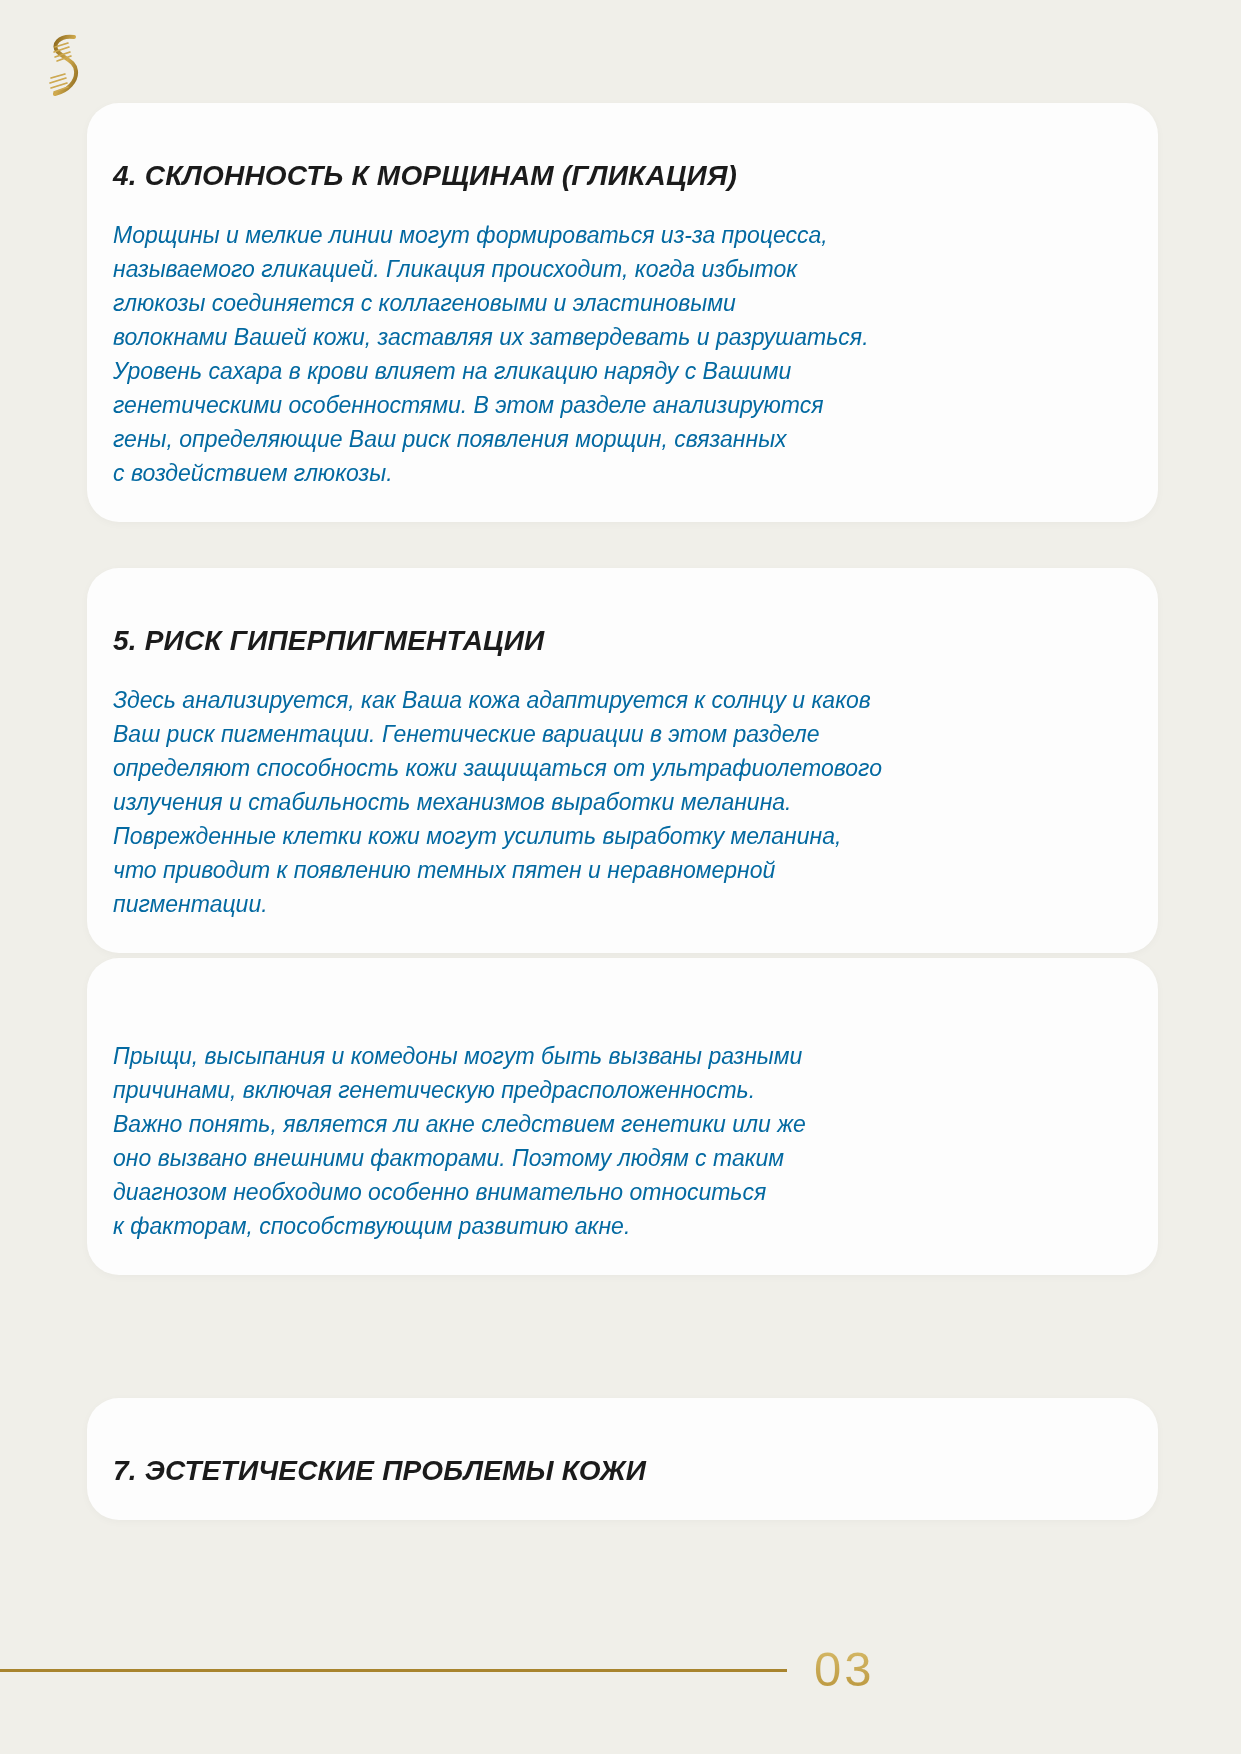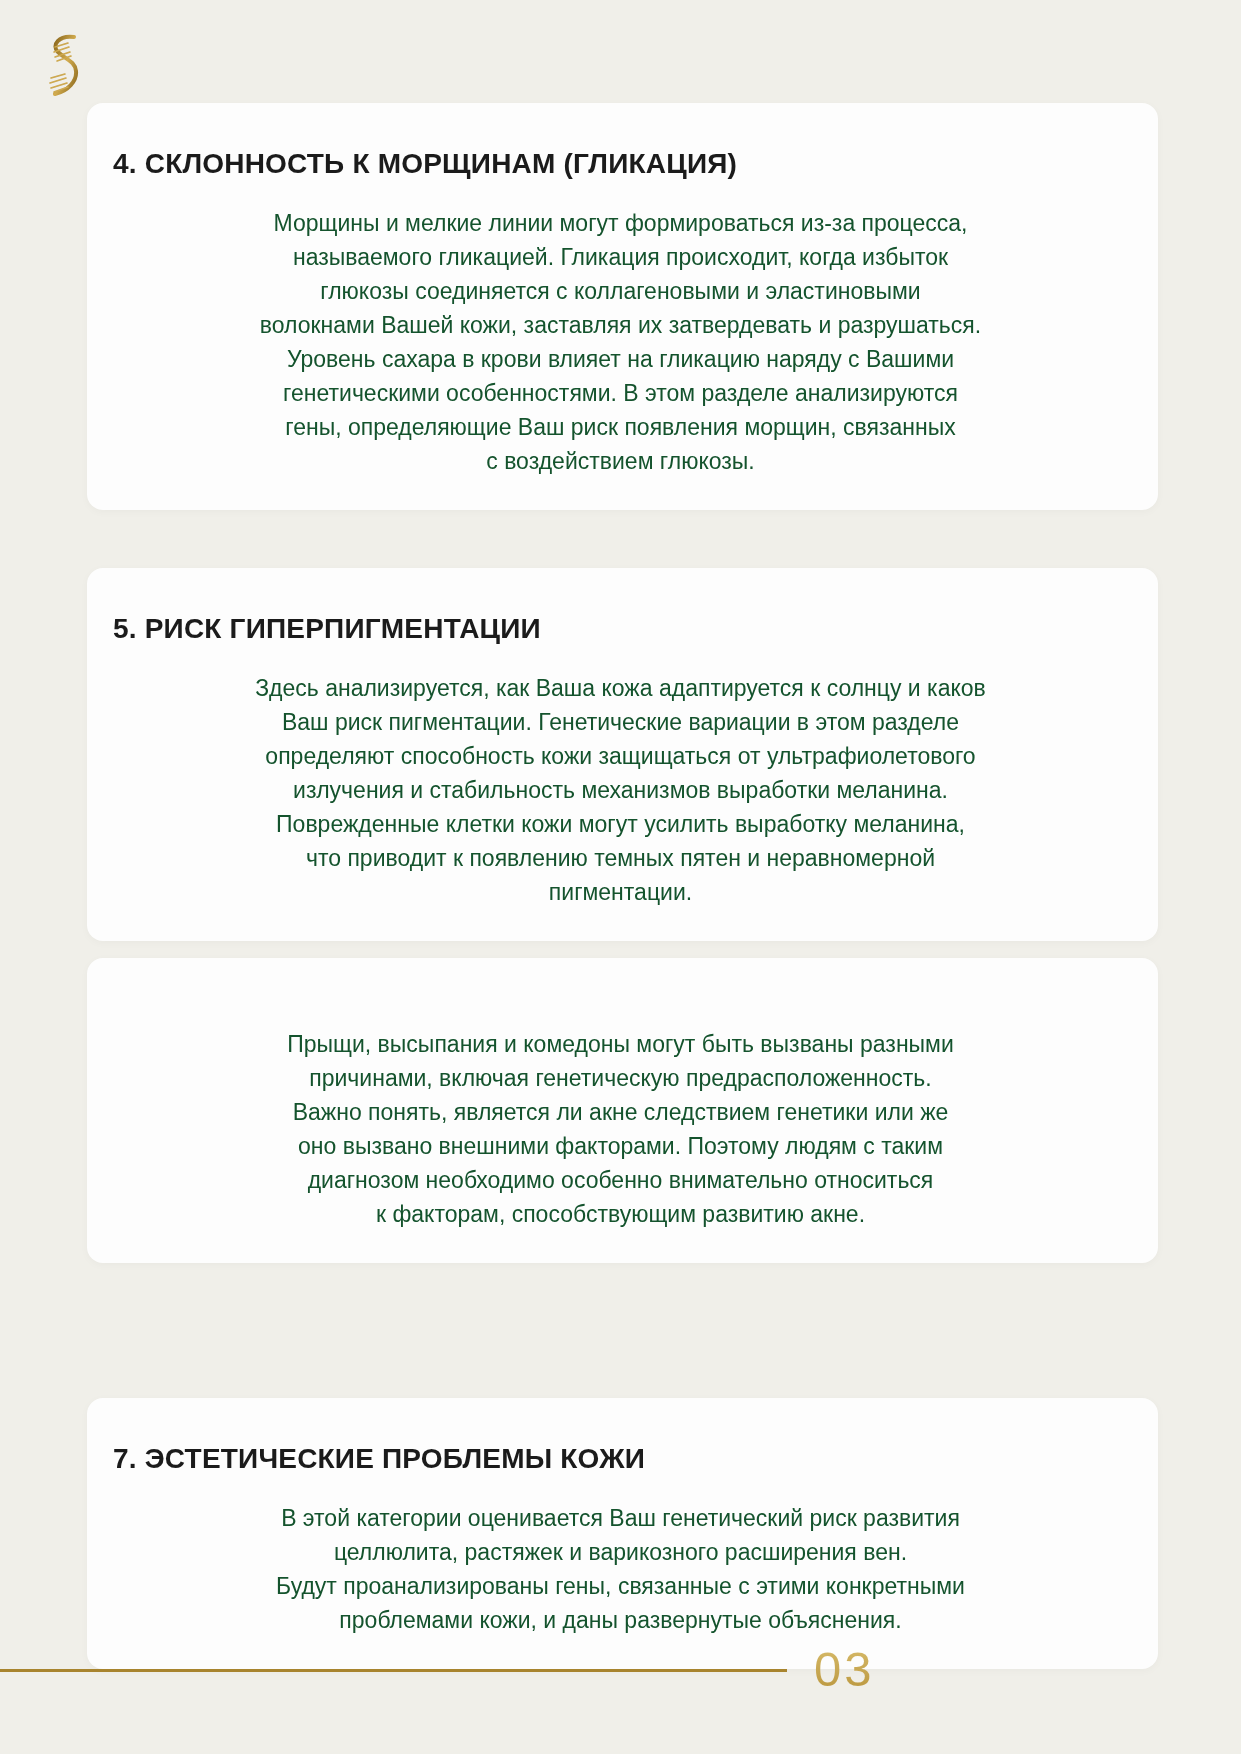--- a/index.html
+++ b/index.html
@@ -21,44 +21,44 @@
     height: 64px;
   }
 
   
   .card {
     position: absolute;
     left: 87px;
     width: 1071px;
     box-sizing: border-box;
     background: #fdfdfd;
-    border-radius: 16px;
-    padding: 44px 30px 32px 26px;
+    border-radius: 32px;
+    padding: 56px 30px 32px 26px;
     box-shadow: 0 2px 8px rgba(0,0,0,0.03);
+    font-style: italic;
   }
   .card-1 { top: 103px; }
   .card-2 { top: 556px; margin-top: 12px; }
   .card-3 { top: 958px; }
   .card-4 { top: 1398px; }
 
   .card h2 {
     margin: 0;
     font-size: 28px;
     line-height: 34px;
     font-weight: bold;
     color: #1b1b1b;
     letter-spacing: 0.2px;
   }
   .card p {
     margin: 25px 0 0 0;
     font-size: 23px;
     line-height: 34px;
-    color: #14532d;
+    color: #0369a1;
     white-space: pre-line;
-    text-align: center;
   }
 
   
   .footer-line {
     position: absolute;
     left: 0;
     top: 1669px;
     width: 787px;
     height: 3px;
     background: #a8842e;
@@ -130,20 +130,16 @@
   <p>Прыщи, высыпания и комедоны могут быть вызваны разными
 причинами, включая генетическую предрасположенность.
 Важно понять, является ли акне следствием генетики или же
 оно вызвано внешними факторами. Поэтому людям с таким
 диагнозом необходимо особенно внимательно относиться
 к факторам, способствующим развитию акне.</p>
 </section>
 
 <section class="card card-4">
   <h2>7. ЭСТЕТИЧЕСКИЕ ПРОБЛЕМЫ КОЖИ</h2>
-  <p>В этой категории оценивается Ваш генетический риск развития
-целлюлита, растяжек и варикозного расширения вен.
-Будут проанализированы гены, связанные с этими конкретными
-проблемами кожи, и даны развернутые объяснения.</p>
 </section>
 
 <div class="footer-line"></div>
 <div class="page-number">03</div>
 
 </body></html>

